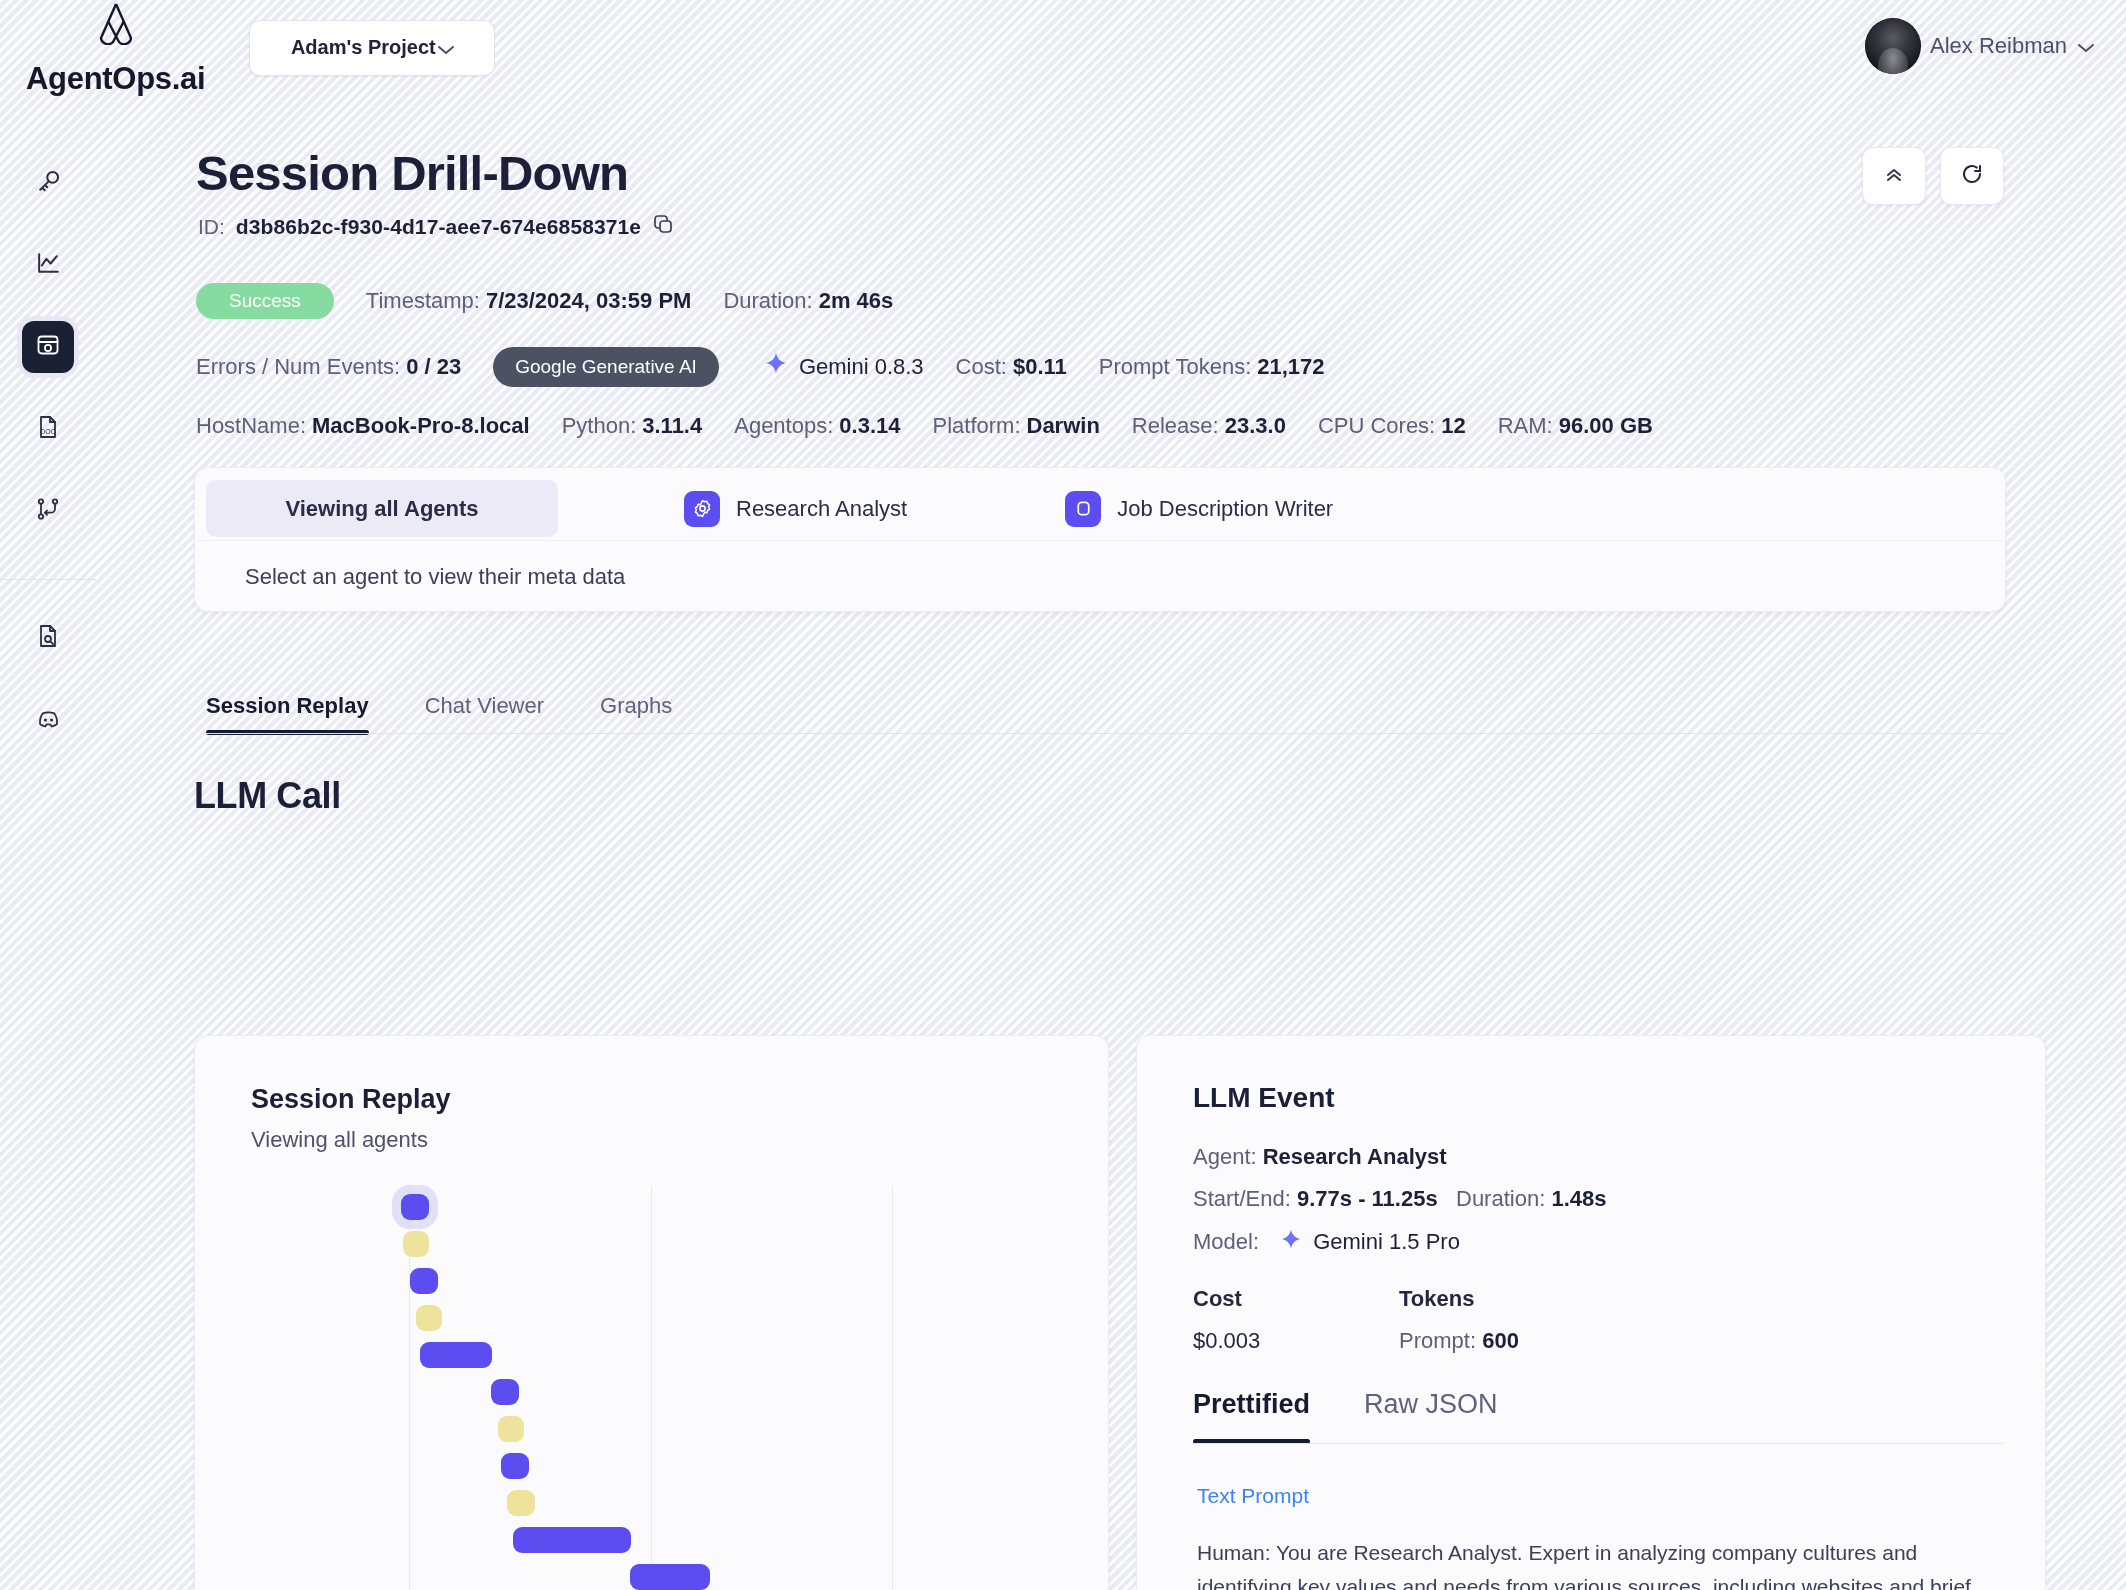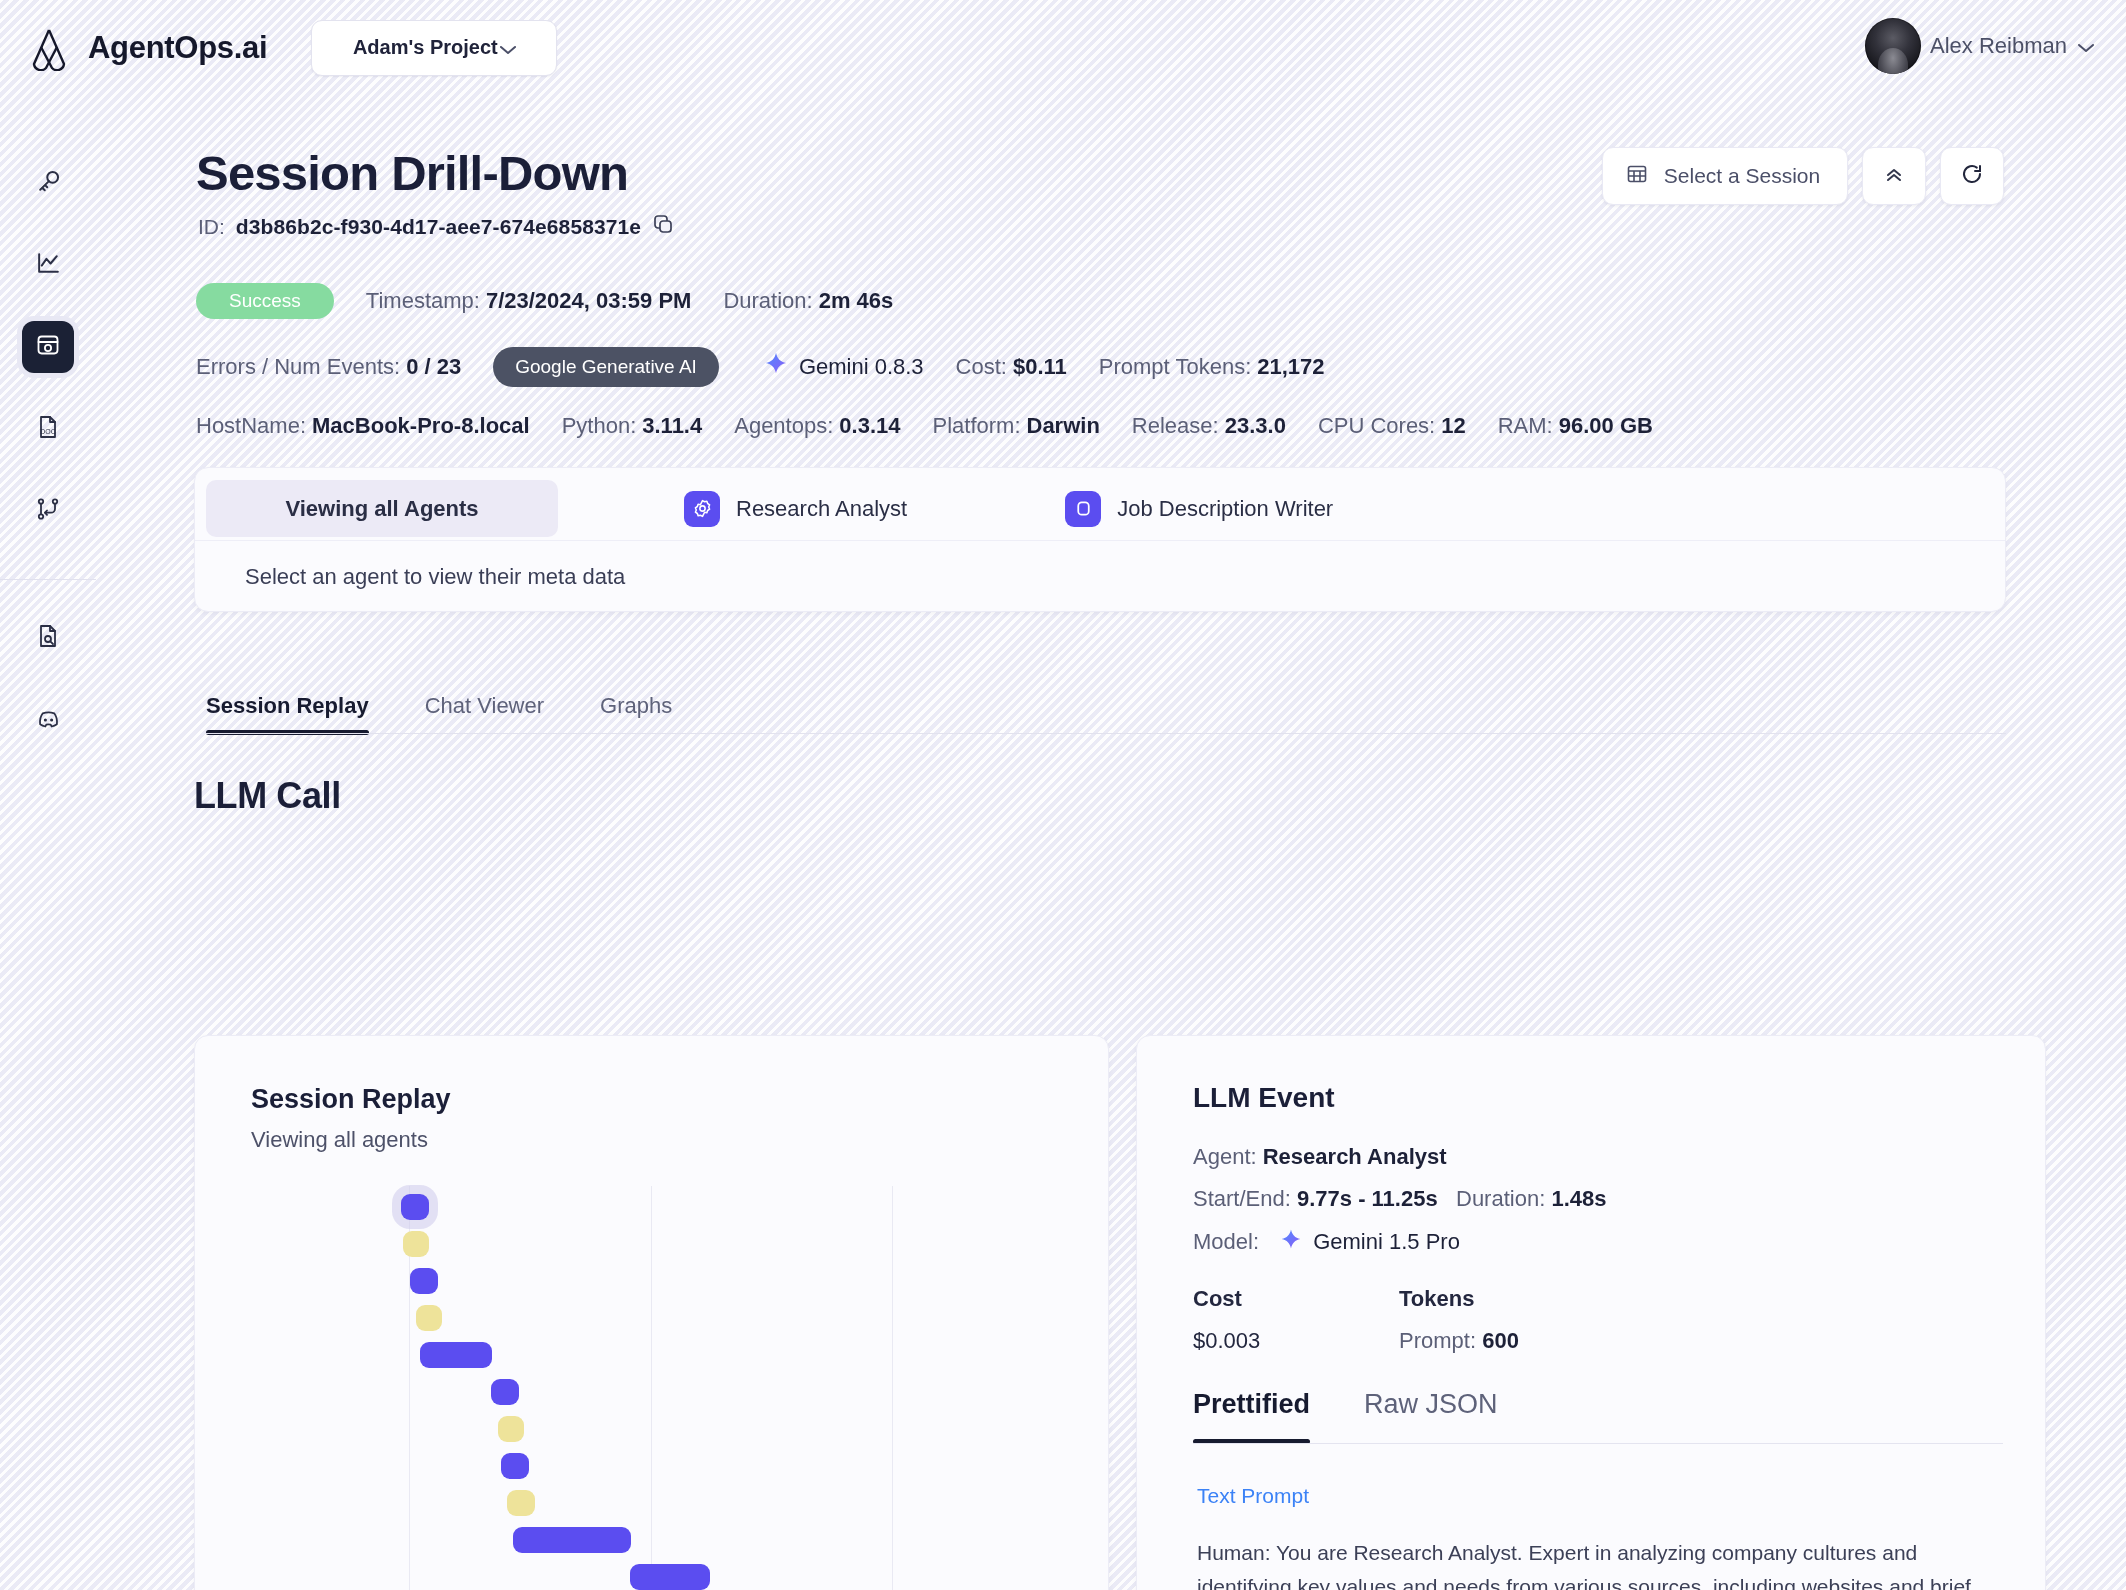--- a/index.html
+++ b/index.html
@@ -20,21 +20,21 @@
       rgba(233,233,245,0.85) 3px,
       rgba(233,233,245,0.85) 7px);
   }
   #app { position: relative; width: 2126px; height: 1590px; }
 
   
   #topbar {
     position: absolute; top: 0; left: 0; width: 2126px; height: 95px;
     display: flex; align-items: center; z-index: 40;
   }
-  #topbar .brand { display: flex; align-items: center; margin-left: 26px; gap: 16px; }
+  #topbar .brand { display: flex; align-items: center; margin-left: 26px; gap: 16px; flex-direction: column; }
   .logo-mark { width: 46px; height: 46px; }
   .brand-name {
     font-size: 31px; font-weight: 600; letter-spacing: -0.3px; color: #15182b;
   }
   .project-select {
     margin-left: 44px; width: 246px; height: 56px;
     background: #ffffff; border: 1px solid #e3e3ef; border-radius: 11px;
     display: flex; align-items: center; justify-content: center;
     padding: 0 20px 0 22px; box-shadow: 0 1px 2px rgba(25,25,60,.06);
   }
@@ -328,29 +328,20 @@
       <span class="val">d3b86b2c-f930-4d17-aee7-674e6858371e</span>
       <span>
         <svg viewBox="0 0 22 22" width="22" height="22" fill="none" stroke="#3d4158" stroke-width="1.7" stroke-linejoin="round">
           <rect x="3" y="3" width="12" height="12" rx="3"></rect>
             <rect x="8" y="8" width="11" height="11" rx="3" fill="#f3f3fa"></rect>
         </svg>
       </span>
     </div>
 
     <div id="actions">
-      <div class="btn btn-session">
-        <span>
-          <svg viewBox="0 0 22 22" width="22" height="22" fill="none" stroke="#4b4f68" stroke-width="1.6">
-            <rect x="2.5" y="3.5" width="17" height="15" rx="2"></rect>
-              <path d="M2.5 8 h17 M2.5 13 h17 M8 8 v10.5 M14 8 v10.5"></path>
-          </svg>
-        </span>
-        <span>Select a Session</span>
-      </div>
       <div class="btn btn-icon">
         <span>
           <svg viewBox="0 0 24 24" width="24" height="24" fill="none" stroke="#33374d" stroke-width="2" stroke-linecap="round" stroke-linejoin="round">
             <path d="M6 13 l6-5 6 5"></path>
               <path d="M6 18 l6-5 6 5"></path>
           </svg>
         </span>
       </div>
       <div class="btn btn-icon">
         <span>

